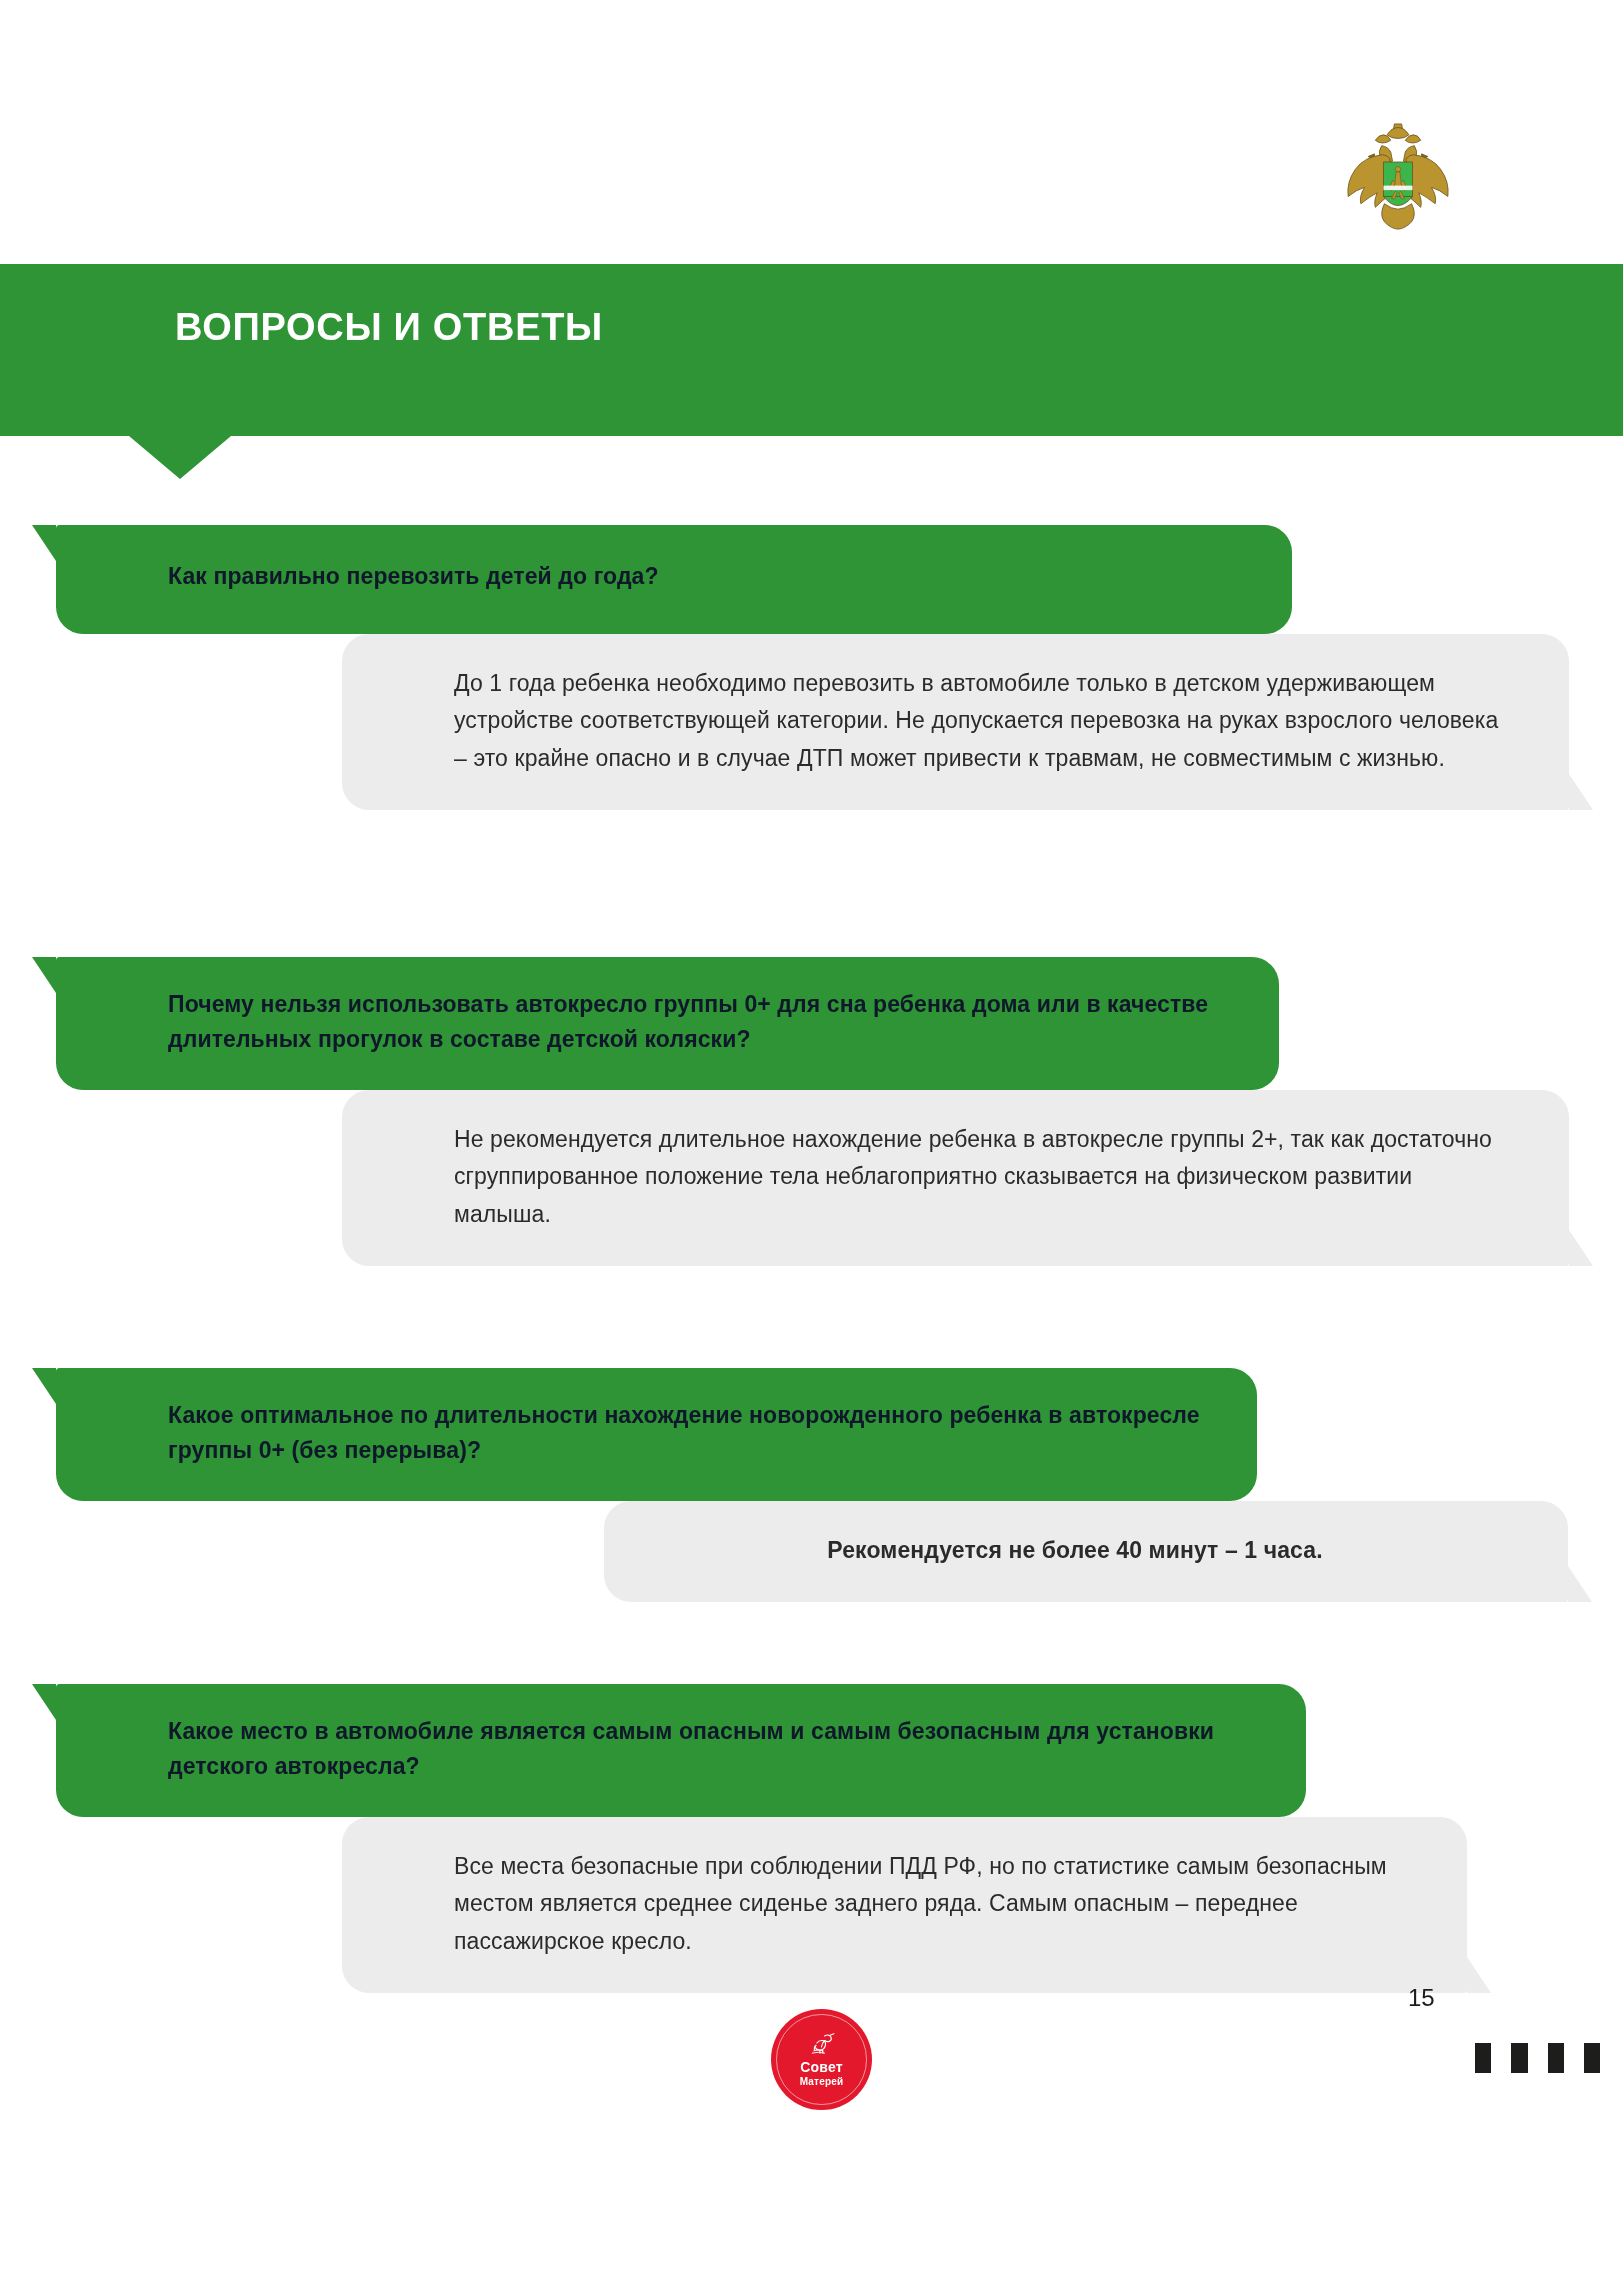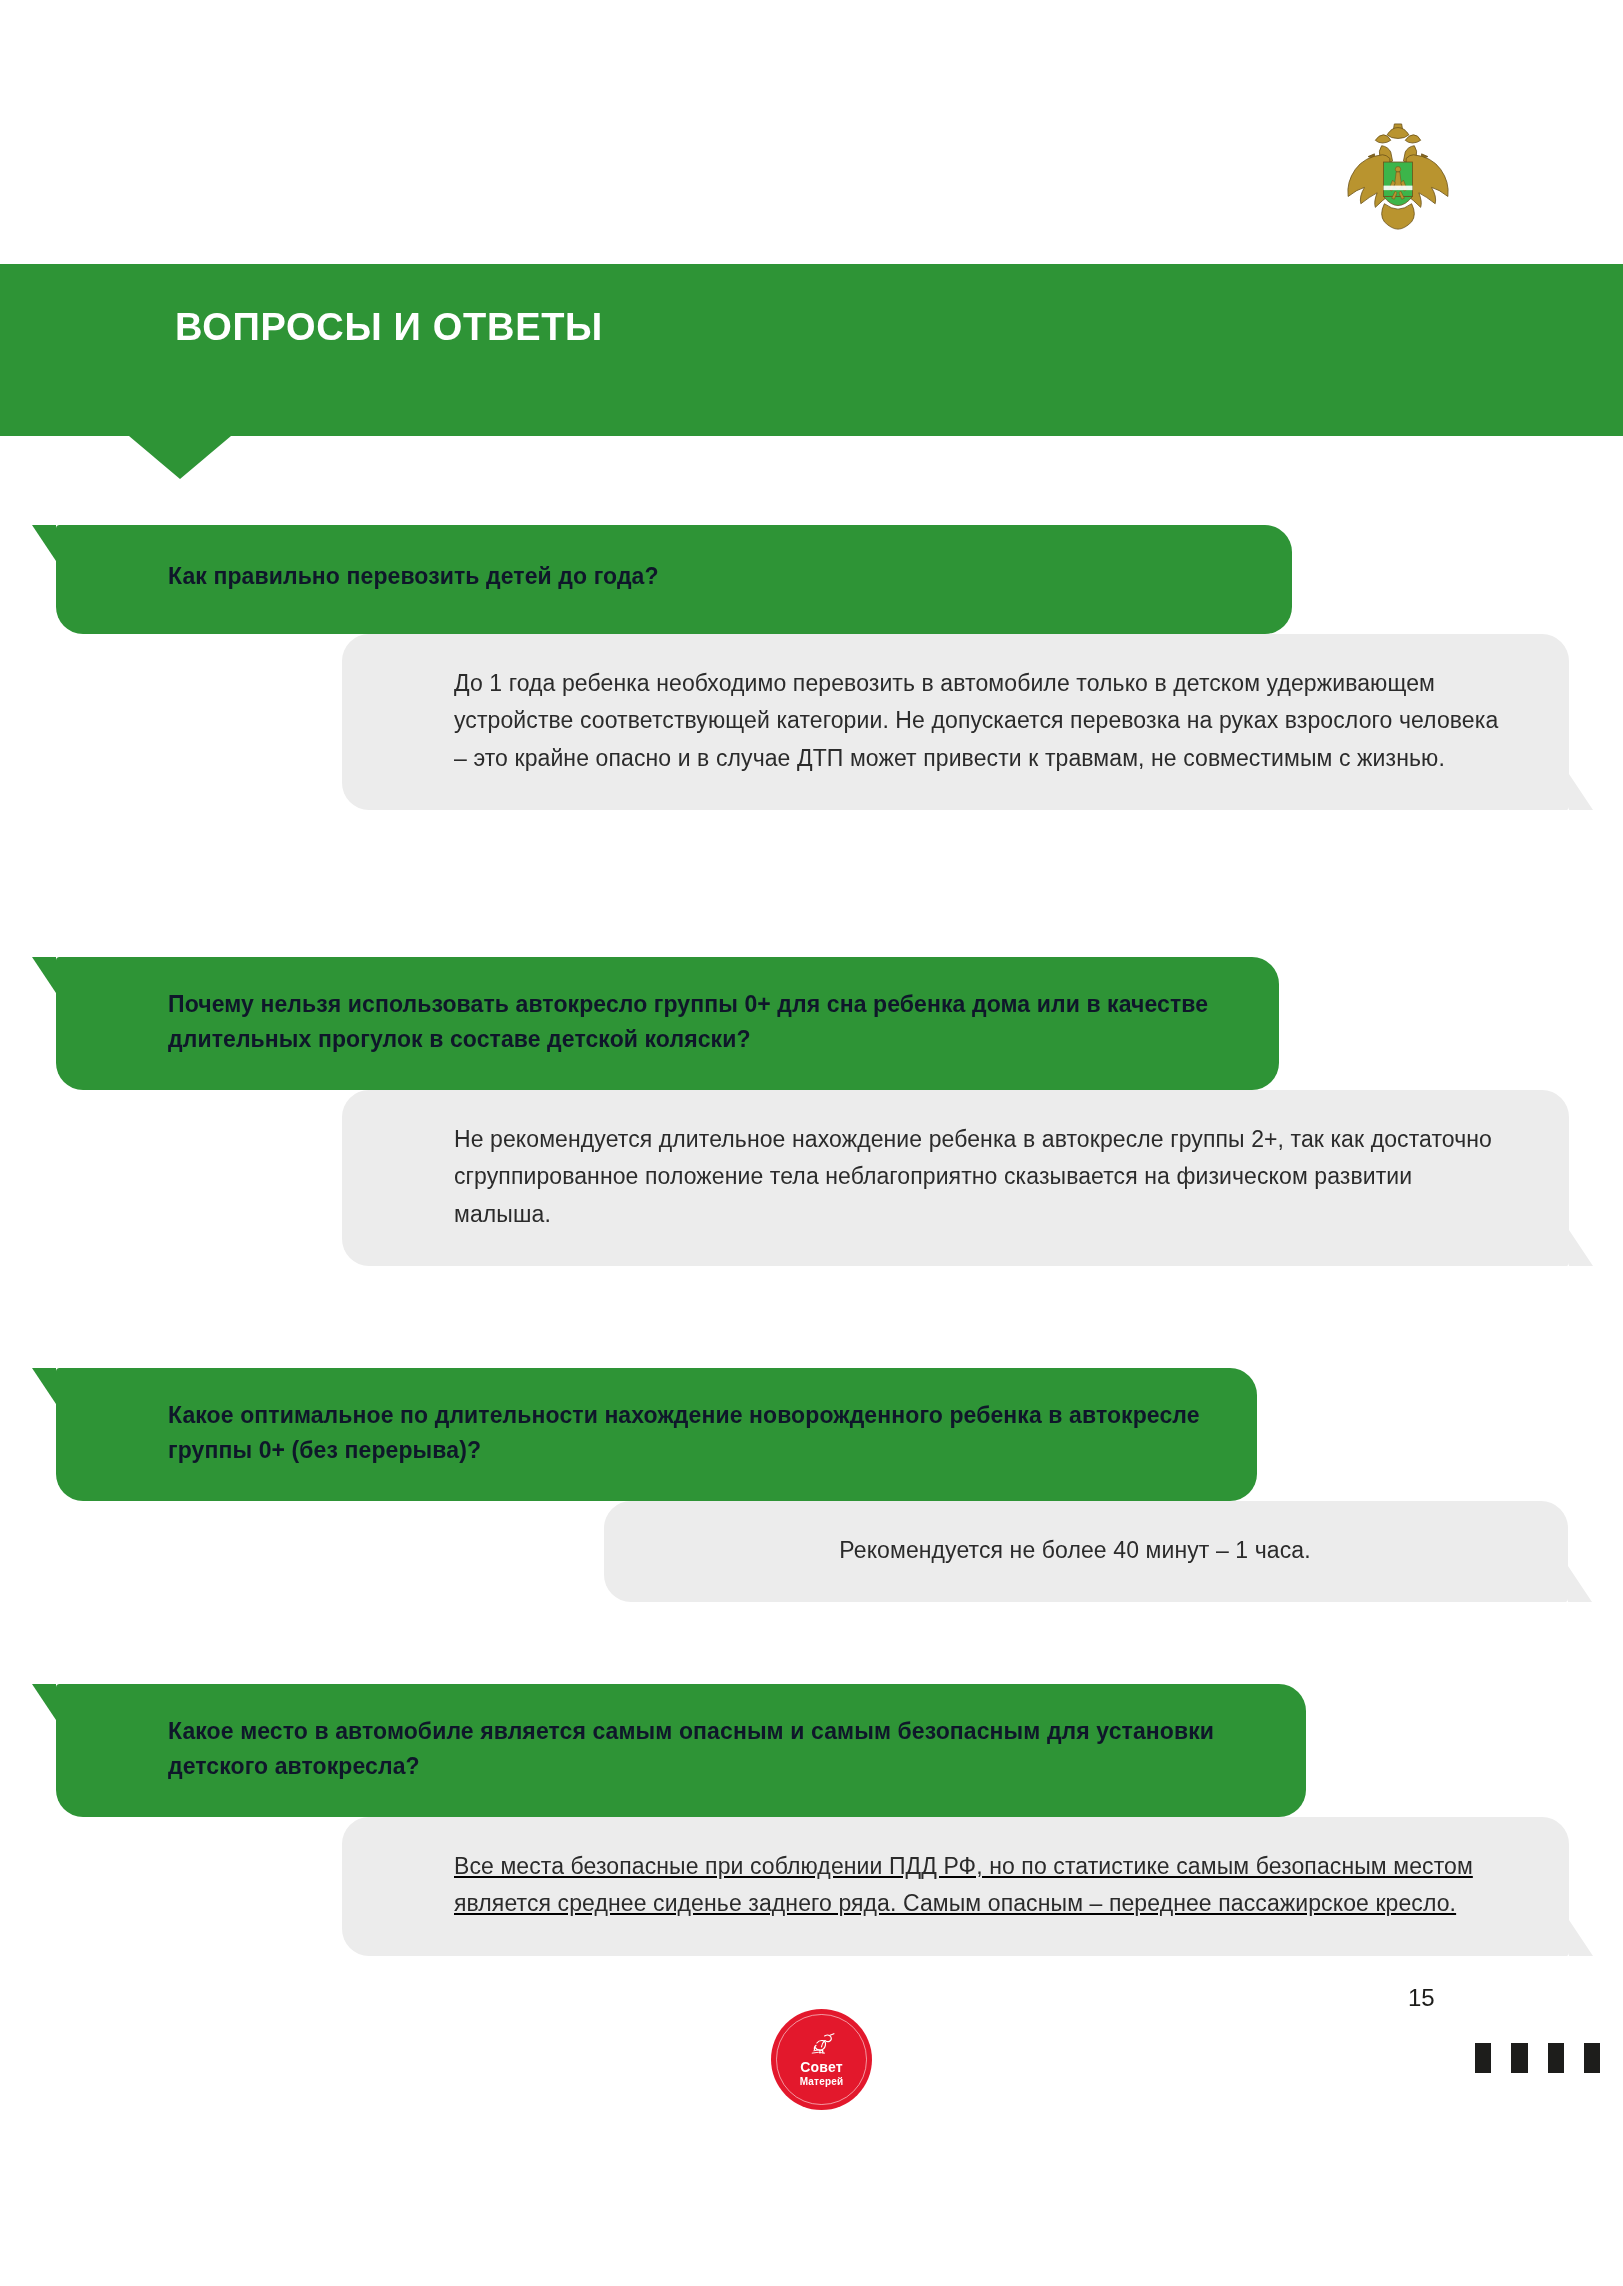--- a/index.html
+++ b/index.html
@@ -253,32 +253,32 @@
       <div class="answer-tail"></div>
       <div class="answer-text">Не рекомендуется длительное нахождение ребенка в автокресле группы 2+, так как достаточно сгруппированное положение тела неблагоприятно сказывается на физическом развитии малыша.</div>
     </div>
   </div>
 
   <div class="qa-block" style="top:1368px;">
     <div class="question-bubble" style="width:1201px;">
       <div class="question-tail"></div>
       <div class="question-text">Какое оптимальное по длительности нахождение новорожденного ребенка в автокресле группы 0+ (без перерыва)?</div>
     </div>
-    <div class="answer-bubble" style="margin-left:604px;width:964px;padding-left:41px;">
+    <div class="answer-bubble" style="margin-left:604px;width:964px;padding-left:41px;font-weight:bold;">
       <div class="answer-tail"></div>
       <div class="answer-text center">Рекомендуется не более 40 минут – 1 часа.</div>
     </div>
   </div>
 
   <div class="qa-block" style="top:1684px;">
     <div class="question-bubble" style="width:1250px;">
       <div class="question-tail"></div>
       <div class="question-text">Какое место в автомобиле является самым опасным и самым безопасным для установки детского автокресла?</div>
     </div>
-    <div class="answer-bubble" style="margin-left:342px;width:1227px;text-decoration:underline;">
+    <div class="answer-bubble" style="margin-left:342px;width:1125px;">
       <div class="answer-tail"></div>
       <div class="answer-text">Все места безопасные при соблюдении ПДД РФ, но по статистике самым безопасным местом является среднее сиденье заднего ряда. Самым опасным – переднее пассажирское кресло.</div>
     </div>
   </div>
 
   <div class="footer-logo">
     <div class="ring"></div>
     <div class="stork">
       <svg viewBox="0 0 40 30" width="31" height="23.5" aria-hidden="true">
         <g fill="none" stroke="#ffffff" stroke-width="1.5" stroke-linecap="round">

